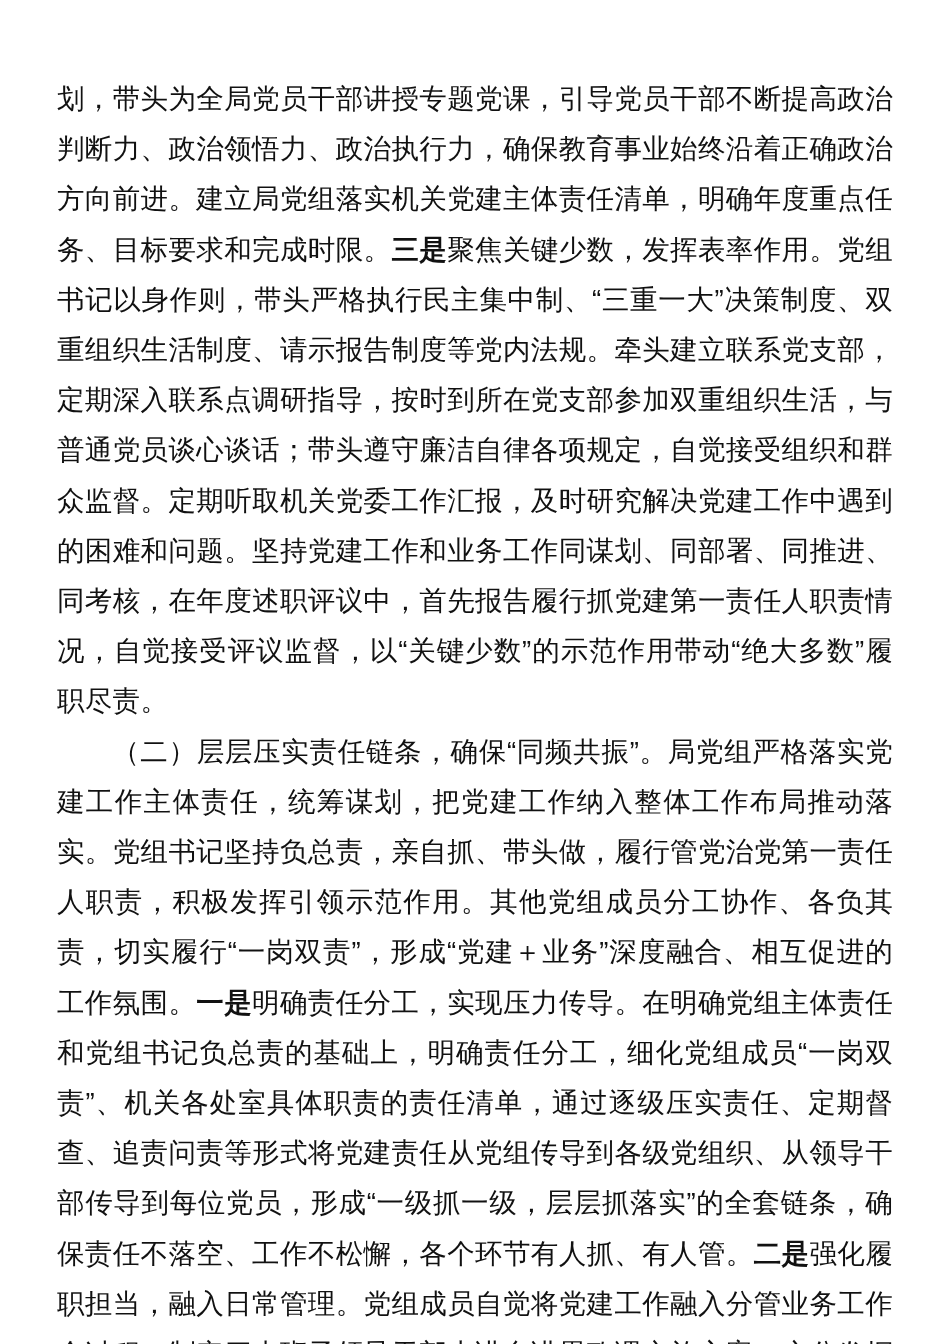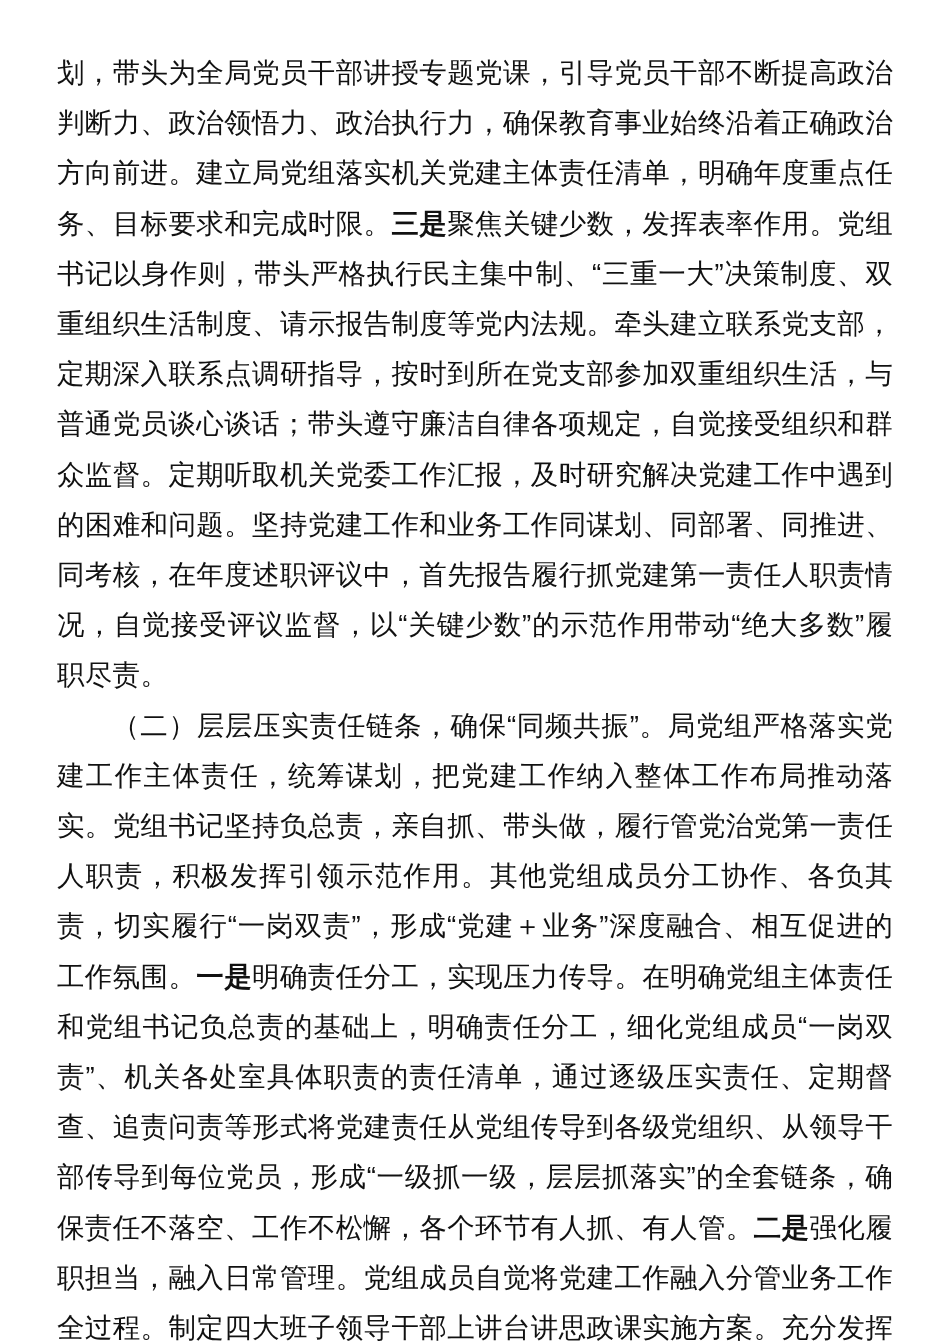--- a/index.html
+++ b/index.html
@@ -13,21 +13,21 @@
     font-family: "Liberation Sans", "DejaVu Sans", sans-serif;
     color: #000000;
     overflow: hidden;
   }
   .page {
     position: relative;
     width: 950px;
     height: 964px;
     background: #ffffff;
     box-sizing: border-box;
-    padding: 48px 57px 0 57px;
+    padding: 74px 57px 0 57px;
   }
   .body-text {
     width: 836px;
     font-size: 27.5px;
     line-height: 50.2px;
     letter-spacing: 0.3px;
     text-align: justify;
     text-justify: inter-ideograph;
     color: #111111;
     -webkit-font-smoothing: antialiased;

